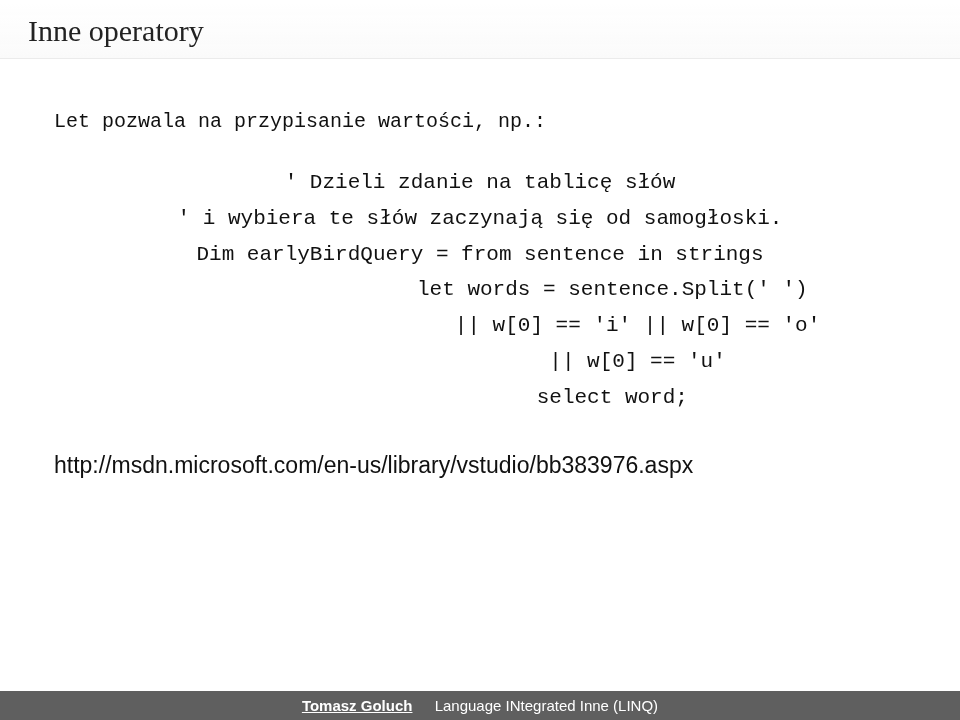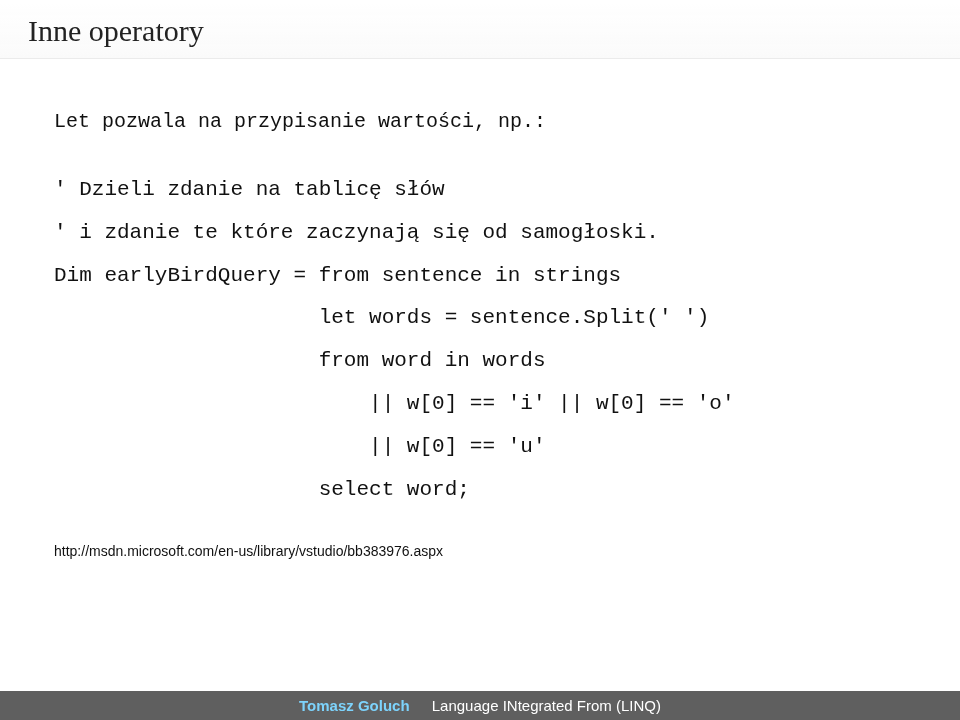--- a/index.html
+++ b/index.html
@@ -16,71 +16,71 @@
     flex: 1;
     padding: 48px 54px 20px 54px;
     font-size: 21px;
     line-height: 1.45;
     color: #111;
   }
   .code {
     font-family: 'Courier New', Courier, monospace;
     font-size: 21px;
     white-space: pre;
-    margin-top: 13px;
+    margin-top: 6px;
     line-height: 1.42;
+    text-align: center;
   }
   .intro {
     font-family: 'Courier New', Courier, monospace;
     font-size: 20px;
     white-space: pre;
   }
   .link {
     font-family: Arial, Helvetica, sans-serif;
-    font-size: 14px;
+    font-size: 23px;
     color: #111;
     margin-top: 36px;
   }
   .footer {
     background: #5f5f5f;
     color: #fff;
     font-family: Arial, Helvetica, sans-serif;
     font-size: 15px;
     padding: 6px 0 6px 0;
     text-align: center;
     width: 100%;
   }
-  .footer .author { color: #7dd3fc; }
+  .footer .author { color: #ffffff; text-decoration: underline; }
   .footer .course { color: #fff; margin-left: 18px; }
   .spacer { height: 26px; }
 </style>
 </head>
 <body>
 
 <div class="slide">
 
   <div class="title-bar">Inne operatory</div>
 
   <div class="content">
 
     <div class="intro">Let pozwala na przypisanie wartości, np.:</div>
 
     <div class="spacer"></div>
 
     <div class="code">' Dzieli zdanie na tablicę słów</div>
-    <div class="code">' i zdanie te które zaczynają się od samogłoski.</div>
+    <div class="code">' i wybiera te słów zaczynają się od samogłoski.</div>
     <div class="code">Dim earlyBirdQuery = from sentence in strings</div>
     <div class="code">                     let words = sentence.Split(' ')</div>
-    <div class="code">                     from word in words</div>
     <div class="code">                         || w[0] == 'i' || w[0] == 'o'</div>
     <div class="code">                         || w[0] == 'u'</div>
     <div class="code">                     select word;</div>
 
     <div class="link">http://msdn.microsoft.com/en-us/library/vstudio/bb383976.aspx</div>
 
   </div>
 
   <div class="footer">
     <span class="author"><b>Tomasz Goluch</b></span>
-    <span class="course">Language INtegrated From (LINQ)</span>
+    <span class="course">Language INtegrated Inne (LINQ)</span>
   </div>
 
 </div>
 
 </body></html>

